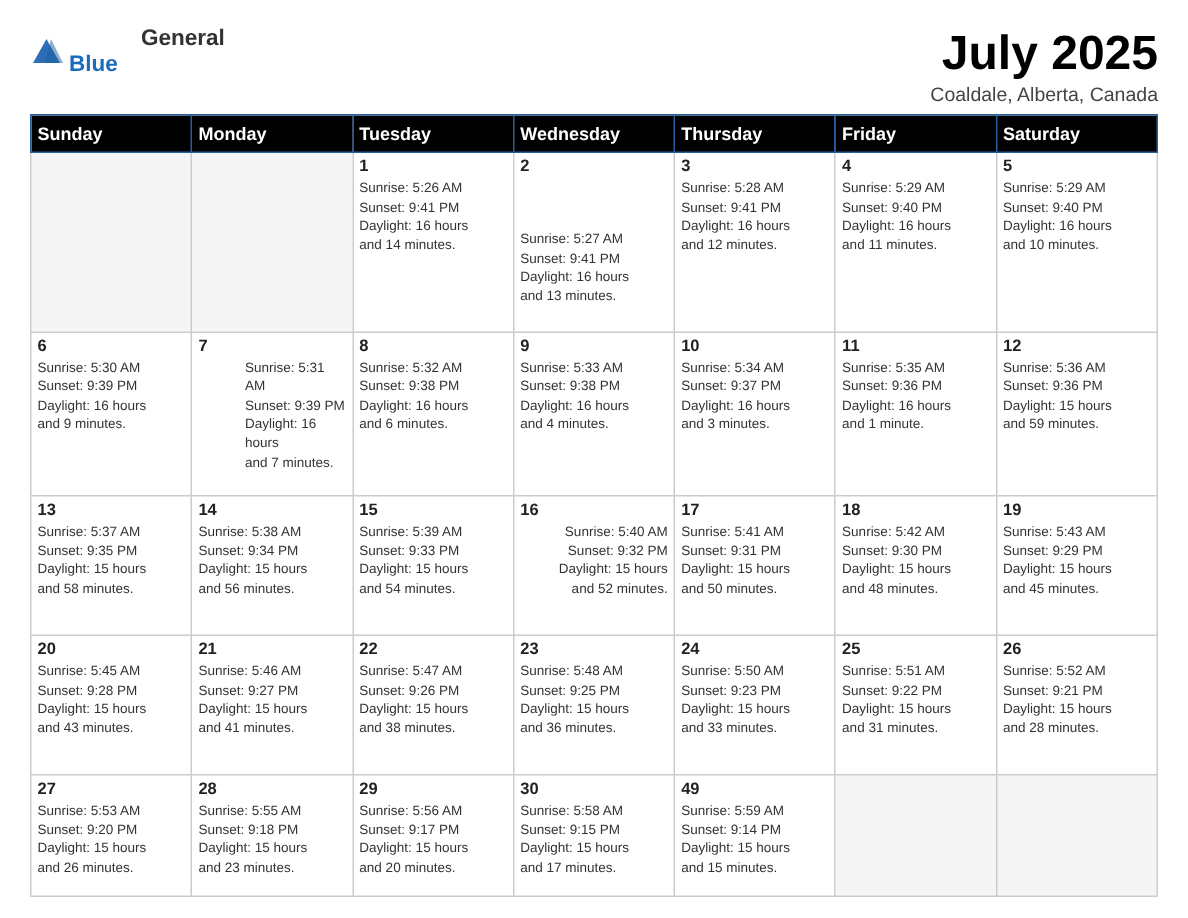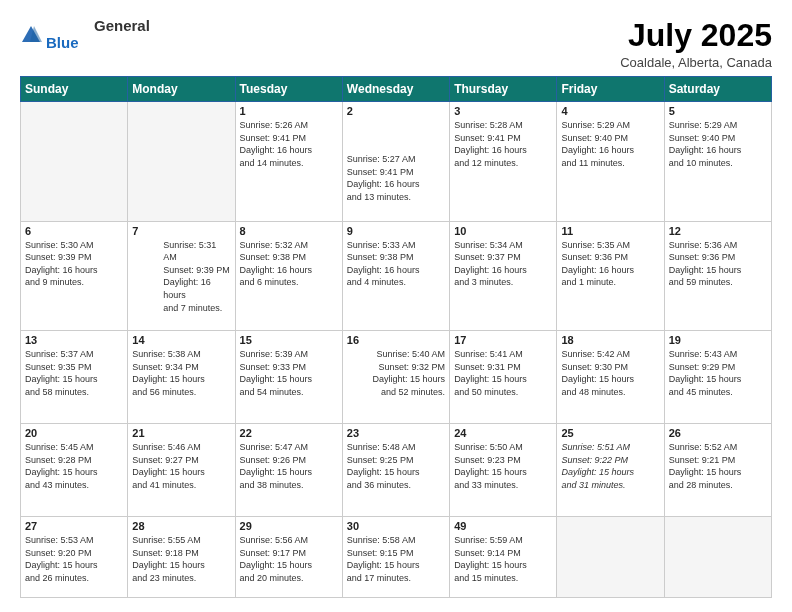--- a/index.html
+++ b/index.html
@@ -54,21 +54,21 @@
       margin-top: 2px;
     }
     .calendar {
       flex: 1;
       border: 1px solid #ccc;
       border-collapse: collapse;
       width: 100%;
       table-layout: fixed;
     }
     .calendar th {
-      background: #0f766e;
+      background: #000000;
       color: #fff;
       font-size: 12px;
       font-weight: bold;
       padding: 5px 4px;
       border: 1px solid #2460a0;
       text-align: left;
     }
     .calendar td {
       border: 1px solid #ccc;
       vertical-align: top;
@@ -302,21 +302,21 @@
           </td>
           <td>
             <div class="day-num">24</div>
             <div class="day-info" style="white-space: pre-line;">Sunrise: 5:50 AM
 Sunset: 9:23 PM
 Daylight: 15 hours
 and 33 minutes.</div>
           </td>
           <td>
             <div class="day-num">25</div>
-            <div class="day-info" style="white-space: pre-line; font-style: italic;">Sunrise: 5:51 AM
+            <div class="day-info" style="white-space: pre-line;">Sunrise: 5:51 AM
 Sunset: 9:22 PM
 Daylight: 15 hours
 and 31 minutes.</div>
           </td>
           <td>
             <div class="day-num">26</div>
             <div class="day-info" style="white-space: pre-line;">Sunrise: 5:52 AM
 Sunset: 9:21 PM
 Daylight: 15 hours
 and 28 minutes.</div>

